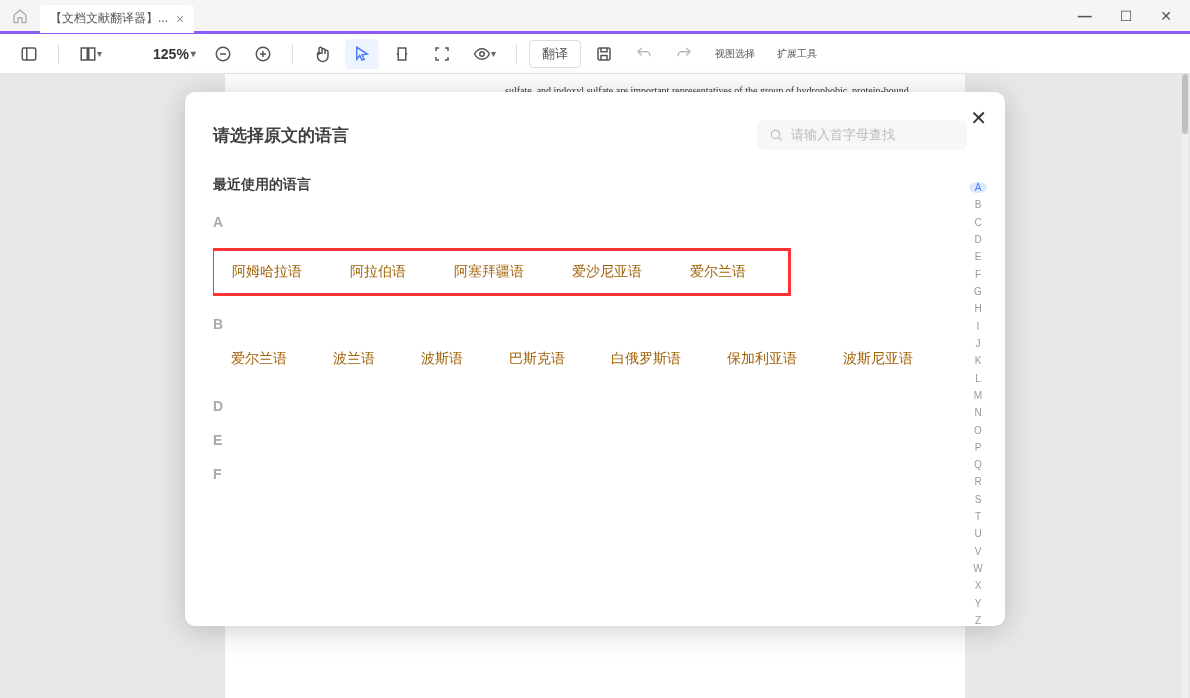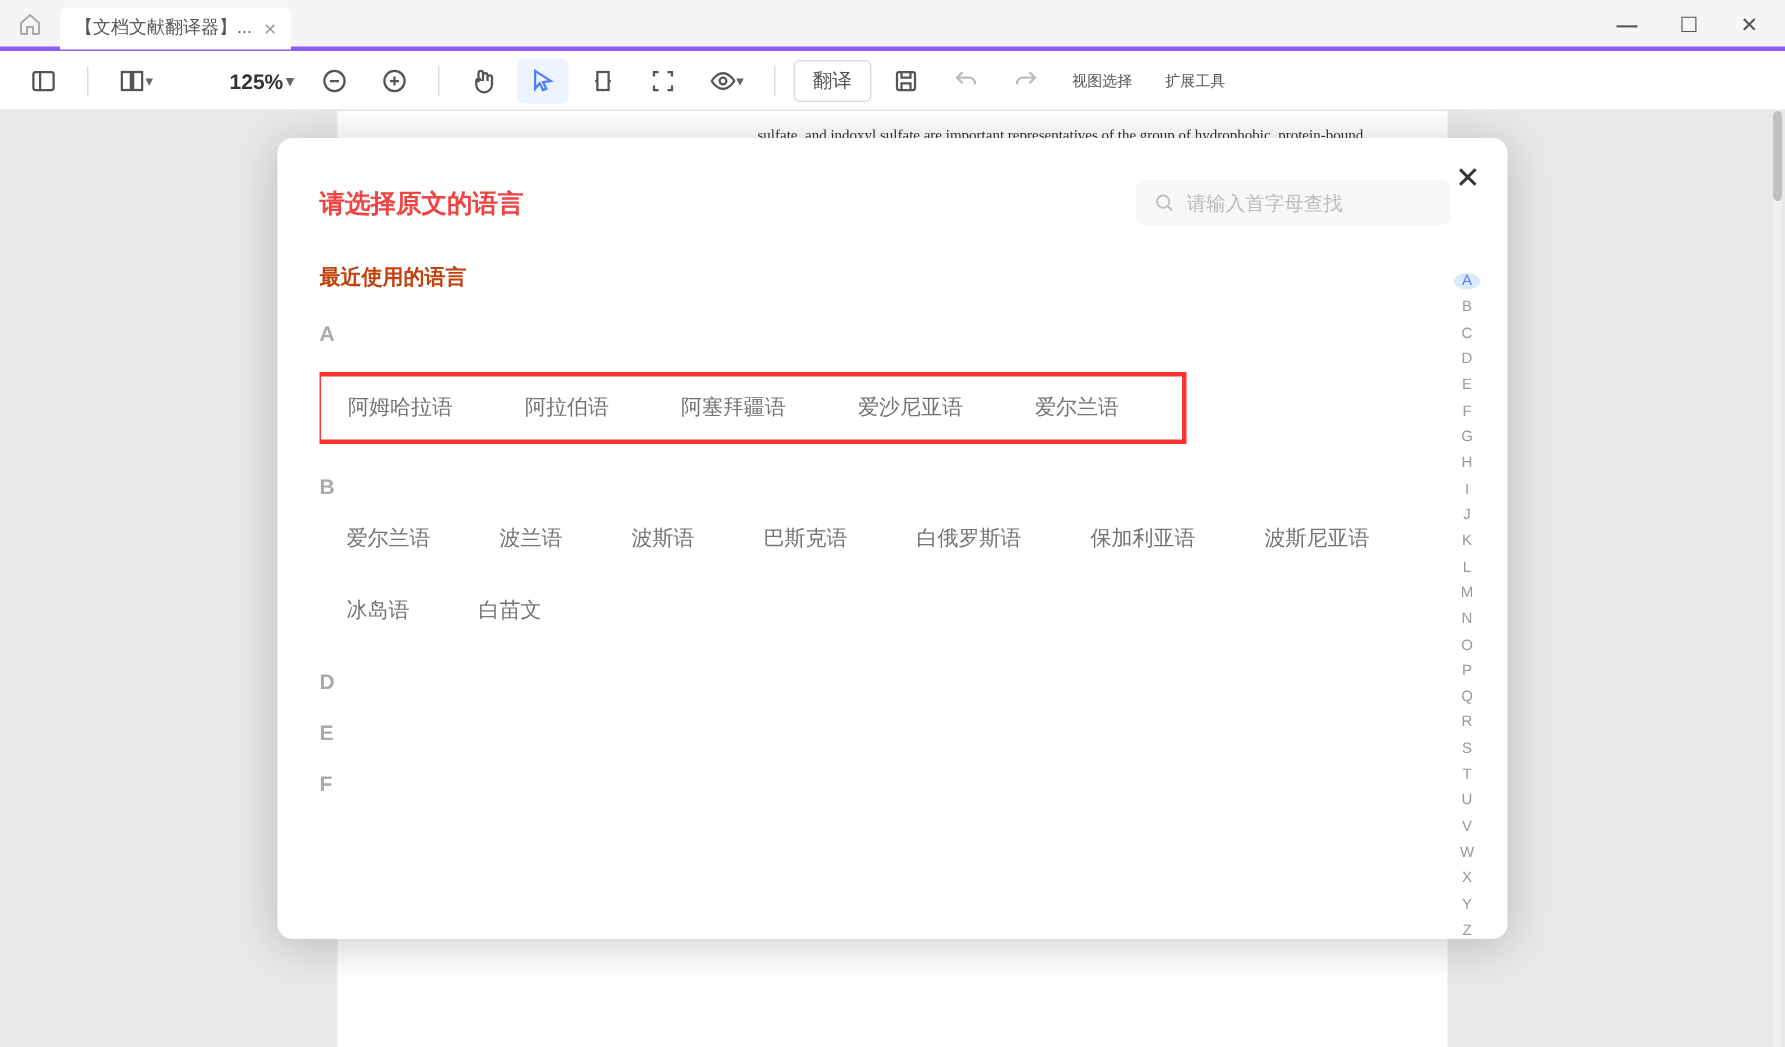--- a/index.html
+++ b/index.html
@@ -147,25 +147,25 @@
     }
     .modal-header {
       display: flex;
       align-items: center;
       justify-content: space-between;
       margin-bottom: 26px;
     }
     .modal-title {
       font-size: 17px;
       font-weight: bold;
-      color: #ef4444;
+      color: #404040;
     }
     .search-box {
       display: flex;
-      align-items: center;
+      align-items: flex-start;
       background: #f7f7f7;
       border-radius: 6px;
       padding: 7px 12px;
       width: 210px;
       margin-right: 20px;
     }
     .search-box svg { margin-right: 8px; }
     .search-box input {
       border: none;
       background: none;
@@ -189,39 +189,39 @@
       overflow: hidden;
     }
     .lang-scroll {
       flex: 1;
       overflow-y: auto;
       padding-right: 20px;
     }
     .recent-label {
       font-size: 14px;
       font-weight: bold;
-      color: #c2410c;
+      color: #404040;
       margin-bottom: 20px;
     }
     .section-letter {
       font-size: 14px;
       font-weight: bold;
       color: #aaa;
       margin-bottom: 18px;
     }
     .lang-row {
       display: flex;
       flex-wrap: wrap;
       gap: 46px;
       margin-bottom: 30px;
       padding-left: 18px;
     }
     .lang-item {
       font-size: 14px;
-      color: #737373;
+      color: #a16207;
       cursor: pointer;
       white-space: nowrap;
     }
     .highlight-box {
       border: 3px solid #ff3333;
       padding: 12px 18px;
       margin-bottom: 20px;
       margin-left: -2px;
       width: 580px;
     }
@@ -393,24 +393,20 @@
 
         <div class="section-letter">B</div>
         <div class="lang-row">
           <span class="lang-item">爱尔兰语</span>
           <span class="lang-item">波兰语</span>
           <span class="lang-item">波斯语</span>
           <span class="lang-item">巴斯克语</span>
           <span class="lang-item">白俄罗斯语</span>
           <span class="lang-item">保加利亚语</span>
           <span class="lang-item">波斯尼亚语</span>
-        </div>
-        <div class="lang-row">
-          <span class="lang-item">冰岛语</span>
-          <span class="lang-item">白苗文</span>
         </div>
 
         <div class="section-letter">D</div>
 
         <div class="section-letter">E</div>
 
         <div class="section-letter">F</div>
 
       </div>
 

